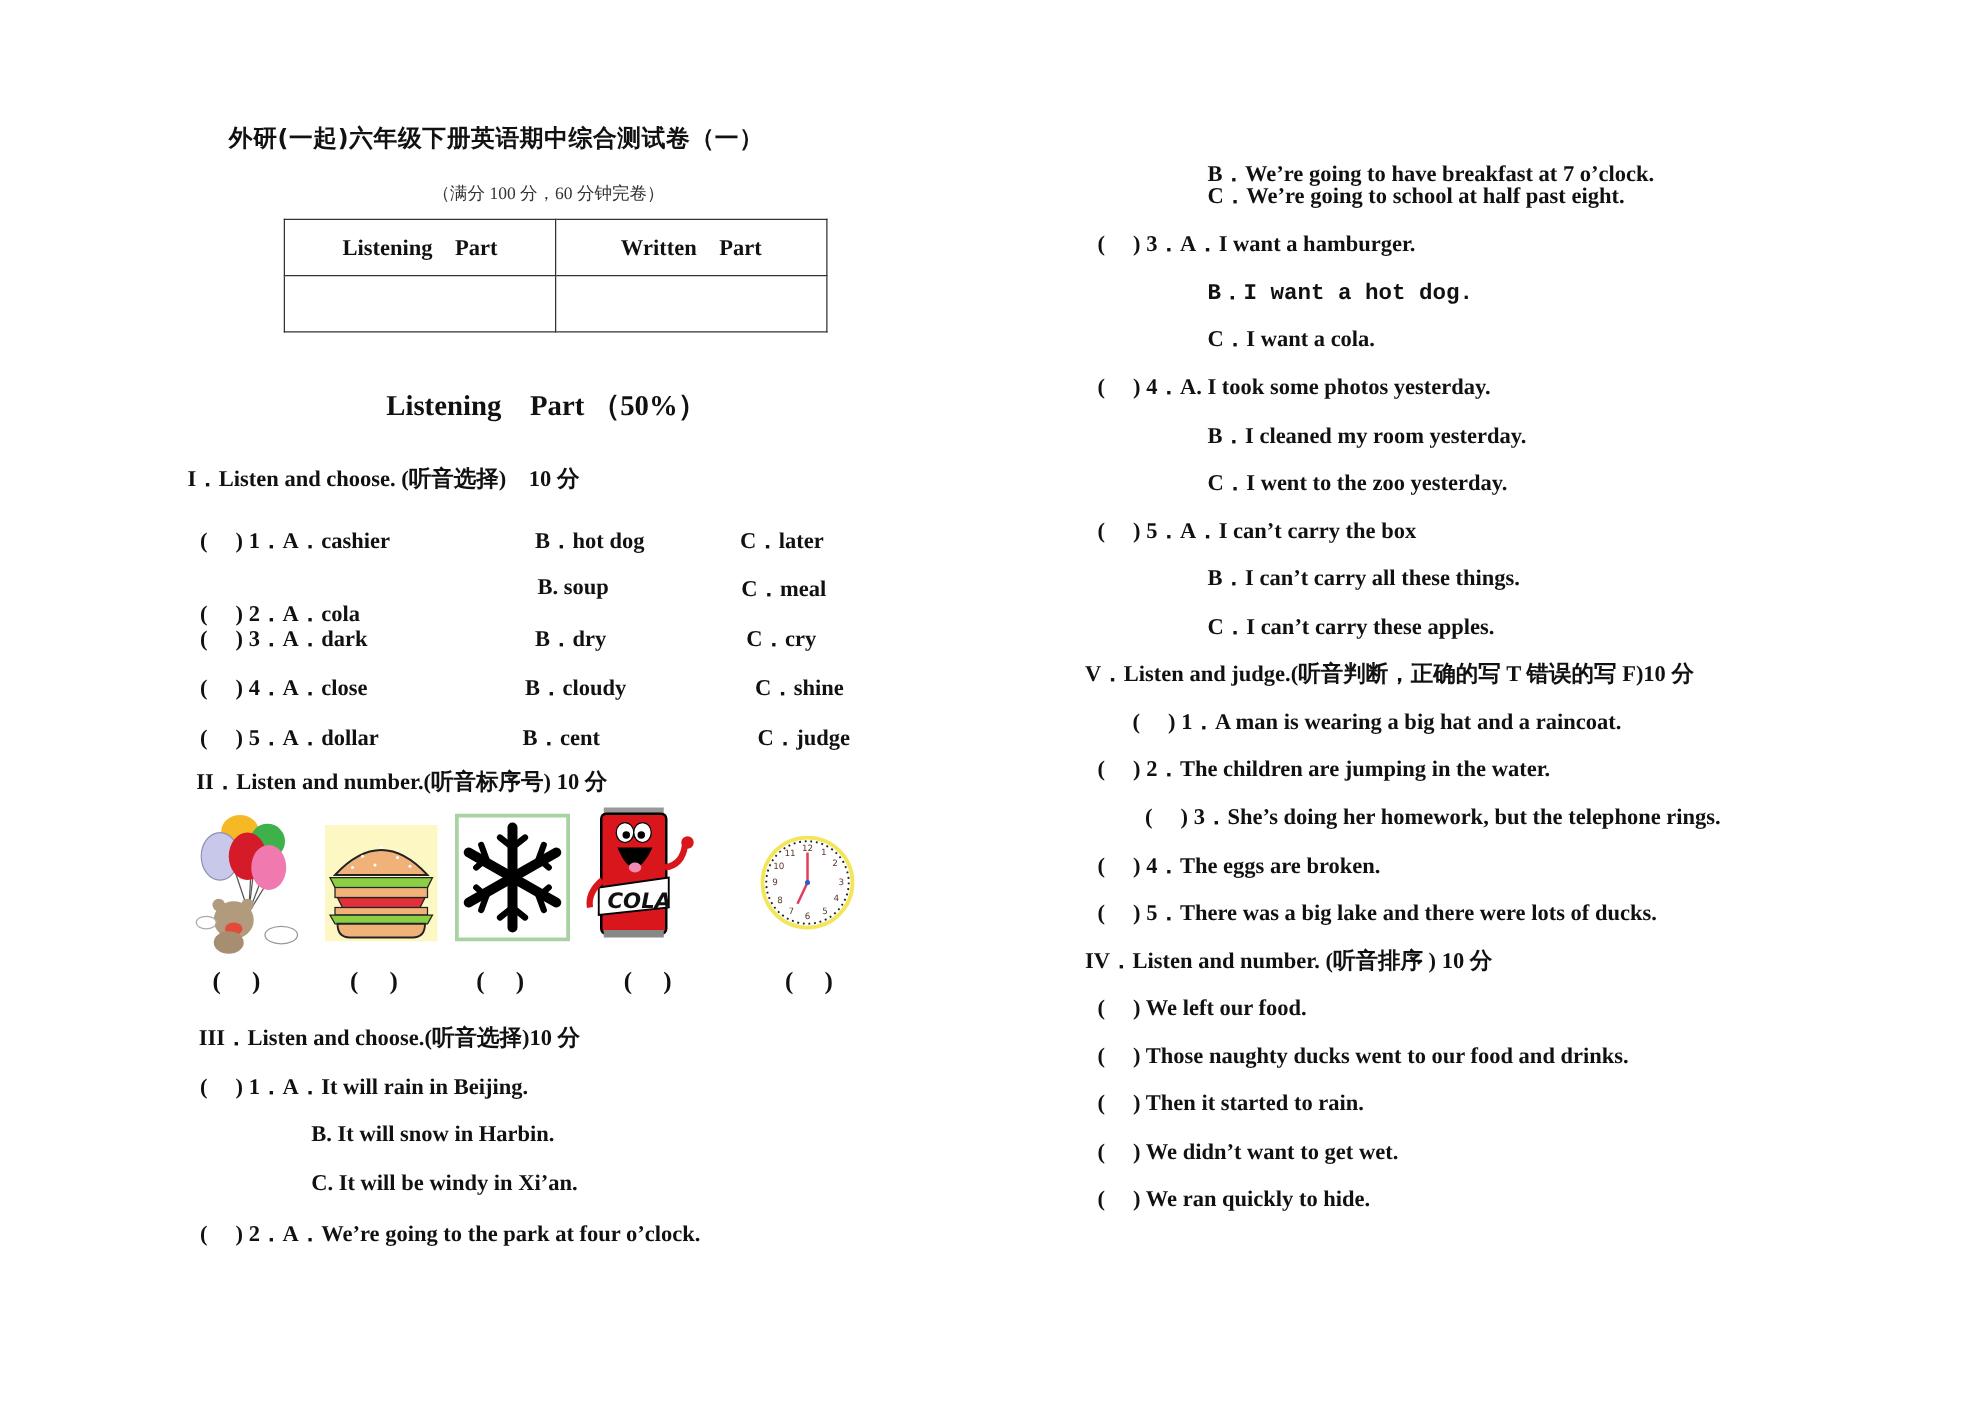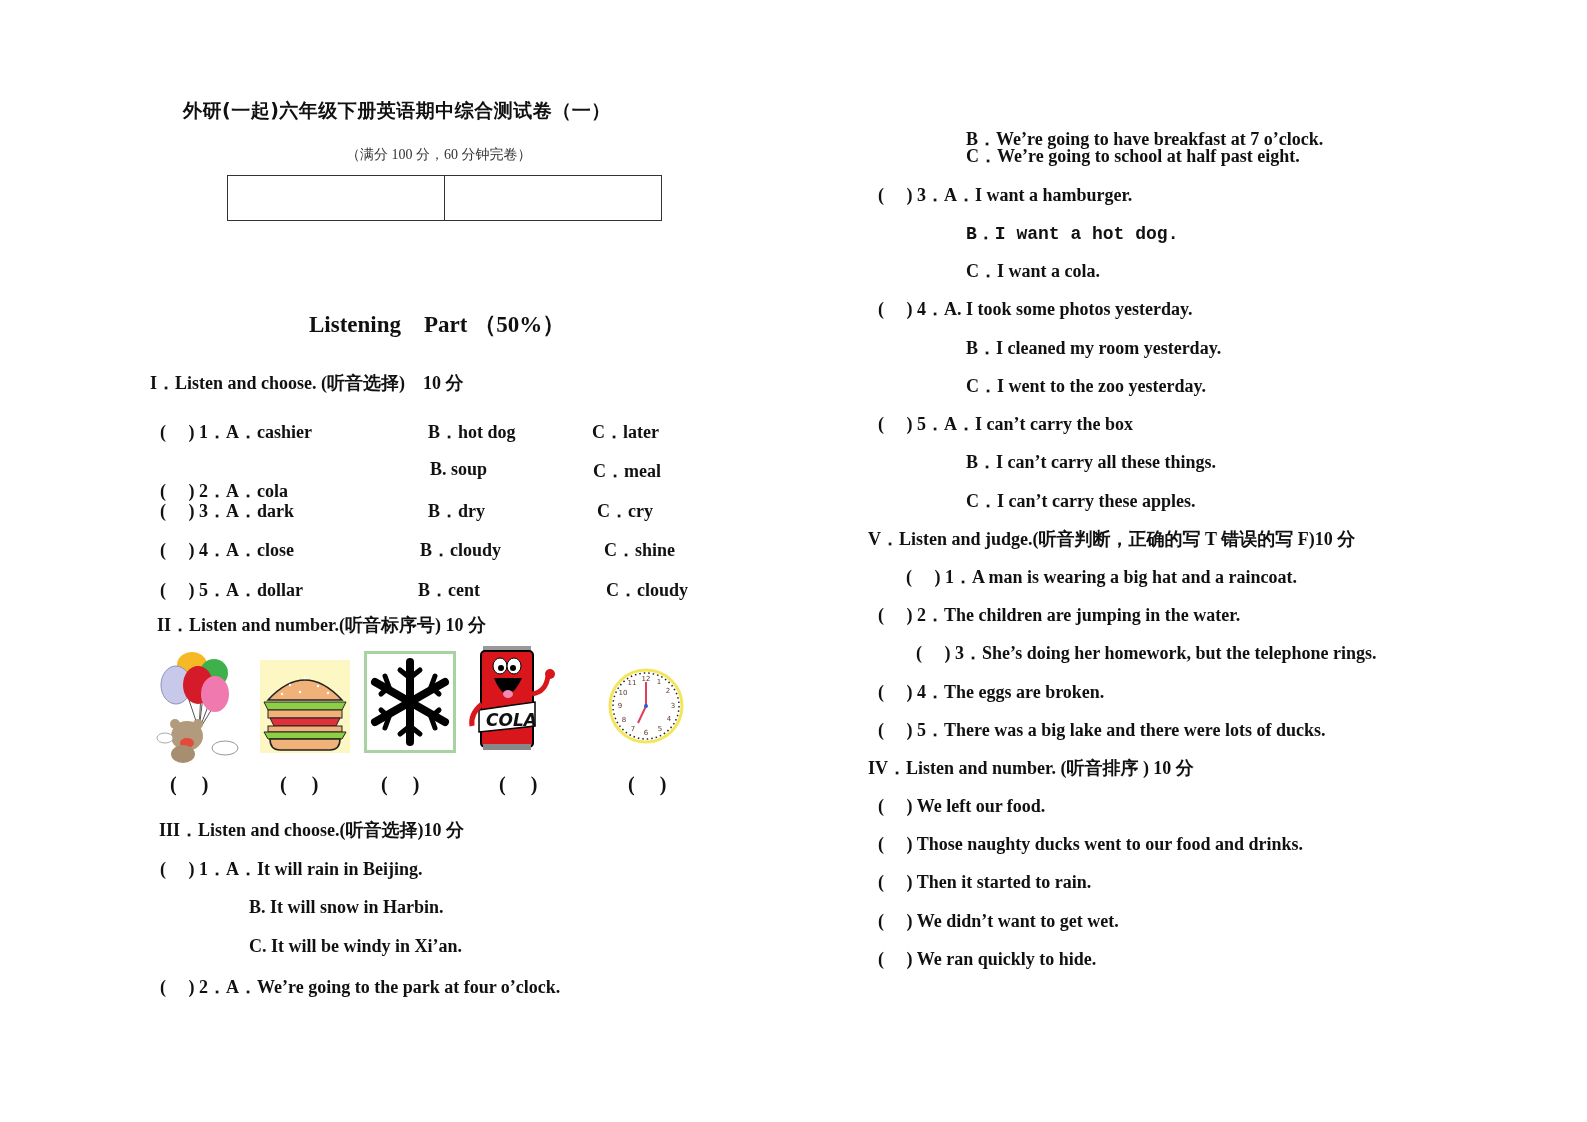--- a/index.html
+++ b/index.html
@@ -18,20 +18,24 @@
   .pic { position:absolute; }
   .blank { font-size:20px; font-weight:bold; }
 </style>
 </head>
 <body>
 
 <div class="abs title">外研(一起)六年级下册英语期中综合测试卷（一）</div>
 <div class="abs subtitle">（满分 100 分，60 分钟完卷）</div>
 <table class="score">
   <tbody>
+      <tr>
+    <td>Listening　Part</td>
+    <td>Written　Part</td>
+  </tr>
   <tr>
     <td></td>
     <td></td>
   </tr>
 </tbody>
   </table>
 
 <div class="abs part-title">Listening　Part （50%）</div>
 
 <div class="abs sec" style="left:150px;top:371px;text-align:center;">I．Listen and choose. (听音选择)　10 分</div>
@@ -47,21 +51,21 @@
   <div class="abs row" style="left:160px;top:499px;">(　 ) 3．A．dark</div>
   <div class="abs row" style="left:428px;top:499px;">B．dry</div>
   <div class="abs row" style="left:597px;top:499px;">C．cry</div>
 
   <div class="abs row" style="left:160px;top:538px;">(　 ) 4．A．close</div>
   <div class="abs row" style="left:420px;top:538px;">B．cloudy</div>
   <div class="abs row" style="left:604px;top:538px;">C．shine</div>
 
   <div class="abs row" style="left:160px;top:578px;">(　 ) 5．A．dollar</div>
   <div class="abs row" style="left:418px;top:578px;">B．cent</div>
-  <div class="abs row" style="left:606px;top:578px;">C．cloudy</div>
+  <div class="abs row" style="left:606px;top:578px;">C．judge</div>
 </div>
 
 <div class="abs sec" style="left:157px;top:613px;">II．Listen and number.(听音标序号) 10 分</div>
 
 <div class="pic" style="left:155px;top:648px;width:85px;height:116px;">
   <svg width="85" height="116" viewBox="0 0 85 116">
     <line x1="30" y1="40" x2="44" y2="82" stroke="#555" stroke-width="1"></line>
     <line x1="47" y1="26" x2="44" y2="82" stroke="#555" stroke-width="1"></line>
     <line x1="60" y1="40" x2="44" y2="82" stroke="#555" stroke-width="1"></line>
     <line x1="48" y1="48" x2="44" y2="82" stroke="#555" stroke-width="1"></line>

